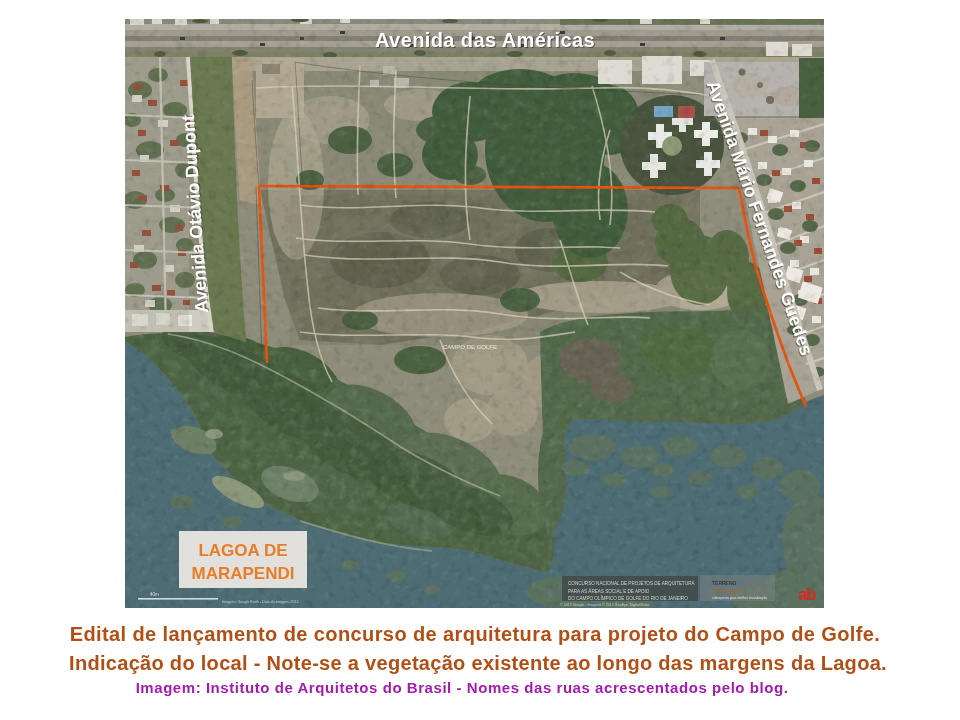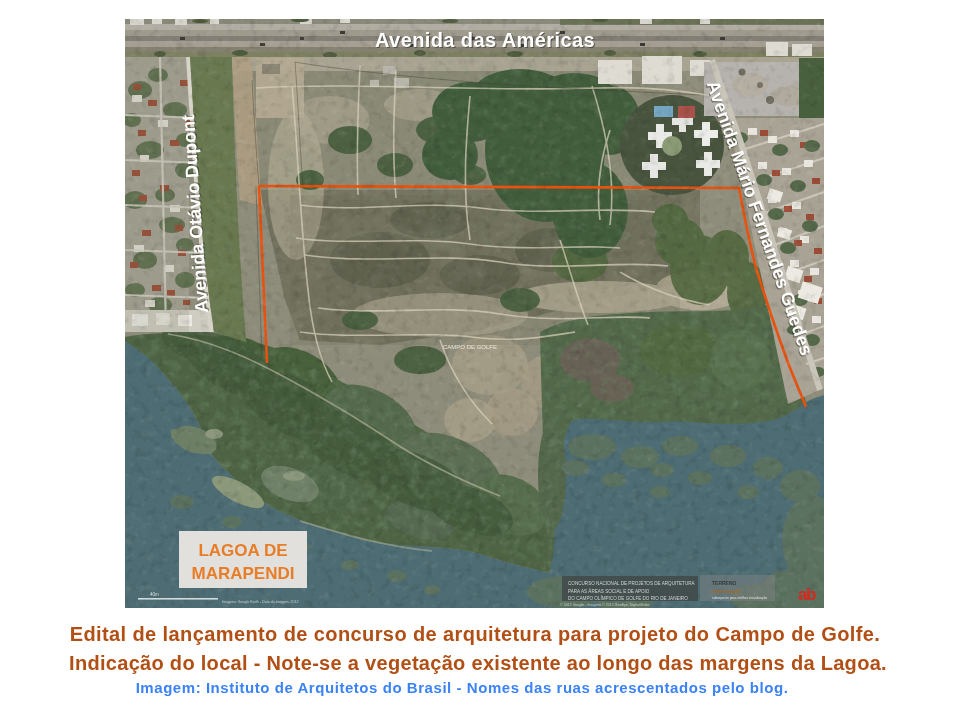--- a/index.html
+++ b/index.html
@@ -492,13 +492,13 @@
 <text x="150" y="596" font-size="4.5" fill="#ffffff" opacity="0.8" font-family="Liberation Sans, sans-serif">40m</text>
 <text x="222" y="603" font-size="3.6" fill="#e8e8e8" opacity="0.75" font-family="Liberation Sans, sans-serif">Imagens: Google Earth - Data da imagem: 2012</text>
 <text x="560" y="606" font-size="3.6" fill="#e8e8e8" opacity="0.75" font-family="Liberation Sans, sans-serif">© 2012 Google - Imagens © 2012 GeoEye, DigitalGlobe</text>
 </svg>
 </div>
 
 <div class="abs" style="left:-5px;top:623px;width:960px;text-align:center;font-size:20px;letter-spacing:0.4px;font-weight:bold;color:#b24f15;">Edital de lançamento de concurso de arquitetura para projeto do Campo de Golfe.</div>
 
 <div class="abs" style="left:-2px;top:652px;width:960px;text-align:center;font-size:20px;letter-spacing:0.3px;font-weight:bold;color:#b24f15;">Indicação do local - Note-se a vegetação existente ao longo das margens da Lagoa.</div>
 
-<div class="abs" style="left:0;top:679px;width:924px;text-align:center;font-size:15px;letter-spacing:0.55px;font-weight:bold;color:#3b82f6;">Imagem: Instituto de Arquitetos do Brasil - Nomes das ruas acrescentados pelo blog.</div>
+<div class="abs" style="left:0;top:679px;width:924px;text-align:center;font-size:15px;letter-spacing:0.55px;font-weight:bold;color:#a21caf;">Imagem: Instituto de Arquitetos do Brasil - Nomes das ruas acrescentados pelo blog.</div>
 
 </body></html>

